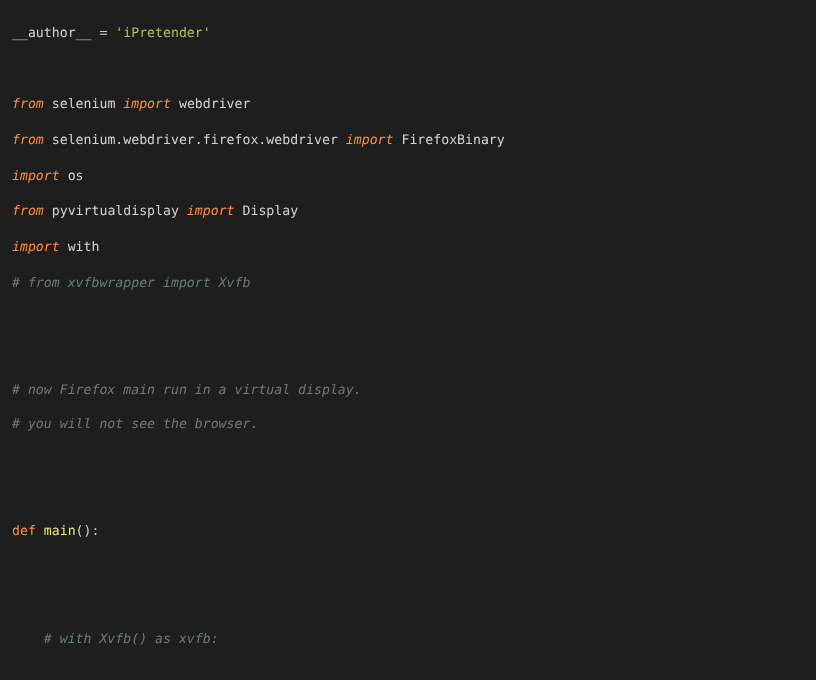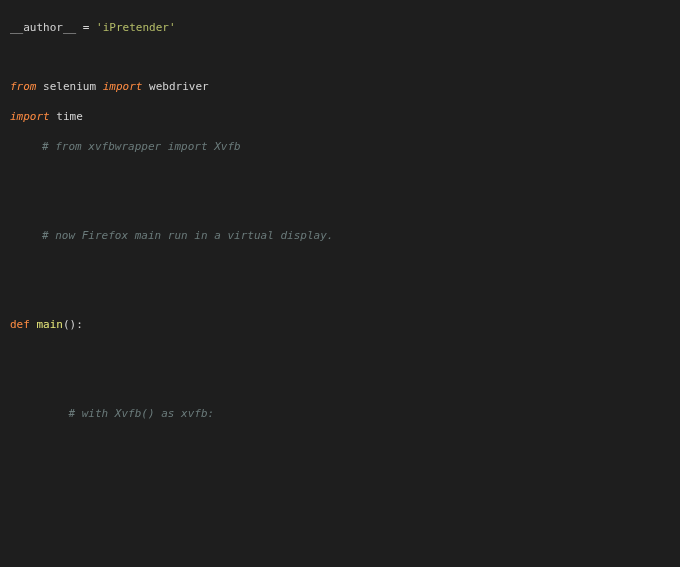--- a/index.html
+++ b/index.html
@@ -2,36 +2,40 @@
 <html><head>
 <meta charset="utf-8">
 <style>
   html,body{margin:0;padding:0;background:#1e1e1e;color:#d4d4d4;font-family:Menlo,Monaco,Consolas,monospace;font-size:11px;line-height:1.35;}
   .editor{padding:6px 10px;white-space:pre;}
   .kw{color:#ff8c42;font-style:italic;}
   .def{color:#ff8c42;text-align:center;}
   .name{color:#d4d4d4;text-align:right;}
   .func{color:#e8e87a;margin-top:44px;}
   .str{color:#b5bd68;}
-  .comment{color:#6a7a7a;font-style:italic;margin-left:32px;}
+  .comment{color:#6a7a7a;font-style:italic;}
   .punc{color:#d4d4d4;}
   .line{display:block;}
 </style>
 </head>
 <body>
 
 <div class="editor">
 <span class="line"><span class="name">__author__</span><span class="punc"> = </span><span class="str">'iPretender'</span></span>
 <span class="line"> </span>
 <span class="line"><span class="kw">from</span><span class="name"> selenium </span><span class="kw">import</span><span class="name"> webdriver</span></span>
-<span class="line"><span class="kw">import</span><span class="name"> time</span></span>
+<span class="line"><span class="kw">from</span><span class="name"> selenium.webdriver.firefox.webdriver </span><span class="kw">import</span><span class="name"> FirefoxBinary</span></span>
+<span class="line"><span class="kw">import</span><span class="name"> os</span></span>
+<span class="line"><span class="kw">from</span><span class="name"> pyvirtualdisplay </span><span class="kw">import</span><span class="name"> Display</span></span>
+<span class="line"><span class="kw">import</span><span class="name"> with</span></span>
 <span class="line comment"># from xvfbwrapper import Xvfb</span>
 <span class="line"> </span>
 <span class="line"> </span>
 <span class="line comment"># now Firefox main run in a virtual display.</span>
+<span class="line comment"># you will not see the browser.</span>
 <span class="line"> </span>
 <span class="line"> </span>
 <span class="line"><span class="def">def</span><span class="func"> main</span><span class="punc">():</span></span>
 <span class="line"> </span>
 <span class="line"> </span>
 <span class="line comment">    # with Xvfb() as xvfb:</span>
 
 
 
 

